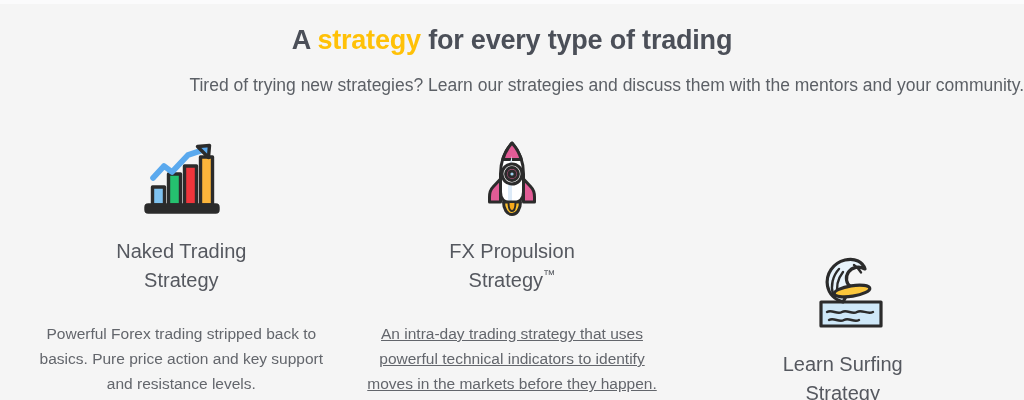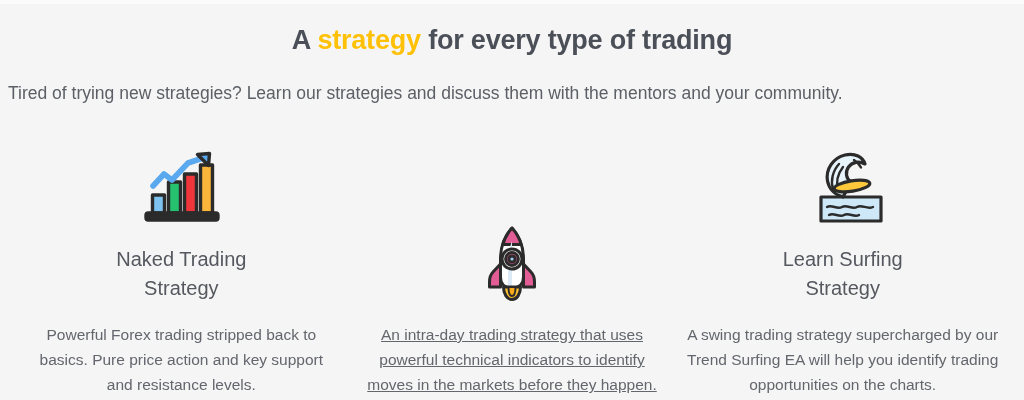--- a/index.html
+++ b/index.html
@@ -35,23 +35,23 @@
     font-size: 27px;
     font-weight: bold;
     color: #4b4f58;
     letter-spacing: -0.2px;
     line-height: 1.2;
   }
   .heading .hl {
     color: #ffc107;
   }
   .subheading {
-    margin: 8px;
+    margin: 0;
     padding-top: 18px;
-    text-align: left;
+    text-align: right;
     font-size: 17.5px;
     font-weight: 400;
     color: #5c6066;
     line-height: 1.3;
   }
   .cards {
     display: flex;
     margin-top: 42px;
     padding: 0 16px;
     box-sizing: border-box;
@@ -73,21 +73,21 @@
   .card-title {
     margin: 0;
     padding-top: 20px;
     font-size: 20px;
     font-weight: 400;
     color: #55585f;
     line-height: 1.42;
     max-width: 230px;
   }
   .card-body {
-    margin: 4px;
+    margin: 11px;
     padding-top: 16px;
     font-size: 15.5px;
     font-weight: 400;
     color: #63666c;
     line-height: 1.62;
     max-width: 300px;
   }
   .card-2 .card-body { max-width: 306px; text-decoration: underline; }
   .card-3 .card-body { max-width: 312px; }
   .tm {
@@ -138,36 +138,36 @@
             <path d="M19.5 40 L12 48 C9.5 50.5 8.5 54 8.5 58 L8.5 63 L19.5 63 Z" fill="#e25c96"></path>
             <path d="M42.5 40 L50 48 C52.5 50.5 53.5 54 53.5 58 L53.5 63 L42.5 63 Z" fill="#e25c96"></path>
             <circle cx="31" cy="35" r="10" fill="#ffffff"></circle>
             <circle cx="31" cy="35" r="6.4" fill="#e25c96"></circle>
             <circle cx="31" cy="35" r="3.1" fill="#9fd0ef"></circle>
             <path d="M22.5 63 C22.5 70 26 75.5 31 75.5 C36 75.5 39.5 70 39.5 63 Z" fill="#fcc02e"></path>
             <path d="M27.5 63 C27.5 68.5 29 72 31 72 C33 72 34.5 68.5 34.5 63 Z" fill="#f7a91b" stroke-width="2"></path>
           </g>
         </svg>
       </div>
+      <h2 class="card-title"><span>FX Propulsion</span><br><span>Strategy</span><span class="tm">™</span></h2>
       <p class="card-body">An intra-day trading strategy that uses powerful technical indicators to identify moves in the markets before they happen.</p>
     </div>
 
     <div class="card card-3">
       <div class="icon-wrap">
         <svg width="88" height="74" viewBox="0 0 88 74" aria-hidden="true">
           <g stroke="#2b2b2b" stroke-width="3.2" stroke-linejoin="round" stroke-linecap="round">
             <path d="M22 46 L82 46 L82 70 L22 70 Z" fill="#cfe8f8"></path>
             <path d="M44 46 C36 44 30 38 28.5 30 C26.5 18 34 7 46 4 C56 1.5 64 6 66 13 C60 9.5 53 11 49.5 16 C46 21 47 28 52 31 L44 46 Z" fill="#e8f4fc"></path>
             <path d="M34 38 C31.5 30 33.5 20 40 13" fill="none" stroke-width="2.4"></path>
             <path d="M39 40 C37 32 38.5 23 44 16" fill="none" stroke-width="2.4"></path>
             <path d="M55 9 C58 11 60.5 13.5 62 16.5" fill="none" stroke-width="2.4"></path>
             <ellipse cx="53" cy="35" rx="18" ry="5.2" fill="#fcc73b" transform="rotate(-9 53 35)"></ellipse>
             <path d="M28 56 C33 53 38 59 43 56 C48 53 53 59 58 56 C63 53 68 59 74 56" fill="none" stroke-width="2.4"></path>
             <path d="M30 64 C35 61 40 67 45 64 C50 61 55 67 60 64" fill="none" stroke-width="2.4"></path>
           </g>
         </svg>
       </div>
       <h2 class="card-title"><span>Learn Surfing</span><br><span>Strategy</span><span class="tm"></span></h2>
-      <p class="card-body">A swing trading strategy supercharged by our Trend Surfing EA will help you identify trading opportunities on the charts.</p>
     </div>
 
   </div>
 </div>
 
 </body></html>

